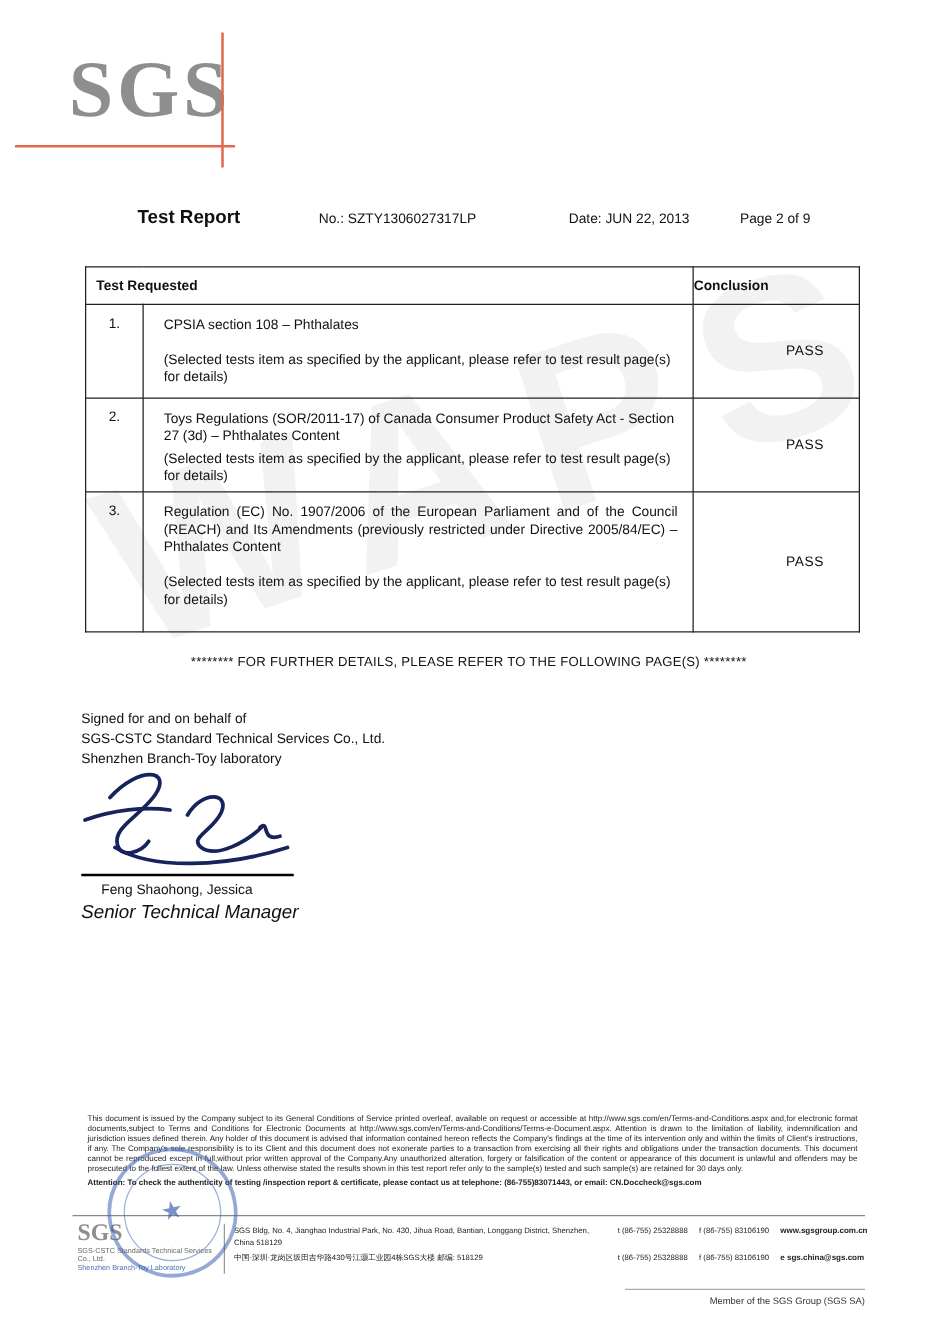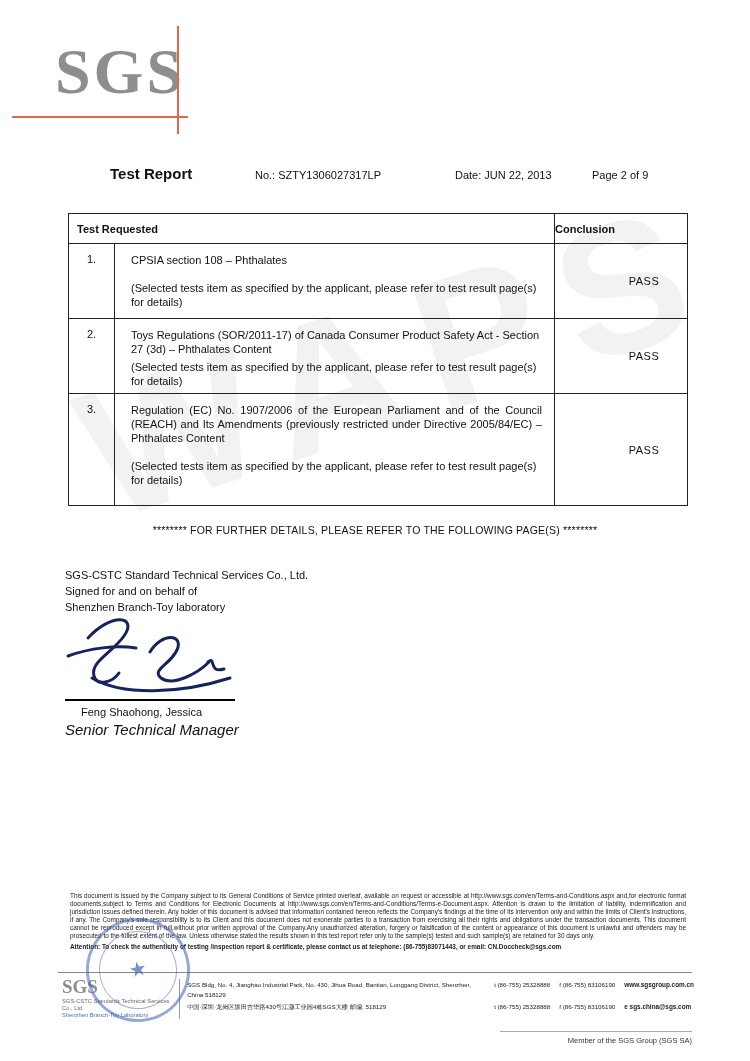--- a/index.html
+++ b/index.html
@@ -153,22 +153,22 @@
         <p class="gap-md">(Selected tests item as specified by the applicant, please refer to test result page(s) for details)</p>
       </td>
       <td class="conc">PASS</td>
     </tr>
   </tbody>
     </table>
 
   <div class="further-note">******** FOR FURTHER DETAILS, PLEASE REFER TO THE FOLLOWING PAGE(S) ********</div>
 
   <div class="sign-lines">
+    <div>Signed for and on behalf of</div>
     <div>SGS-CSTC Standard Technical Services Co., Ltd.</div>
-    <div>Signed for and on behalf of</div>
     <div>Shenzhen Branch-Toy laboratory</div>
   </div>
 
   <svg class="sign-svg" width="200" height="90" viewBox="0 0 200 90">
     <g fill="none" stroke="#16235c" stroke-width="3" stroke-linecap="round">
       <path d="M30 28 C 54 2, 80 6, 66 26 C 54 43, 32 52, 36 66 C 39 77, 55 72, 61 63"></path>
       <path d="M10 46 C 32 38, 58 35, 78 38"></path>
       <path d="M92 42 C 104 22, 126 24, 119 40 C 112 55, 93 60, 103 68 C 115 77, 140 63, 151 52"></path>
       <path d="M150 52 C 158 45, 150 64, 166 59"></path>
       <path d="M34 68 C 64 86, 122 84, 172 68"></path>

